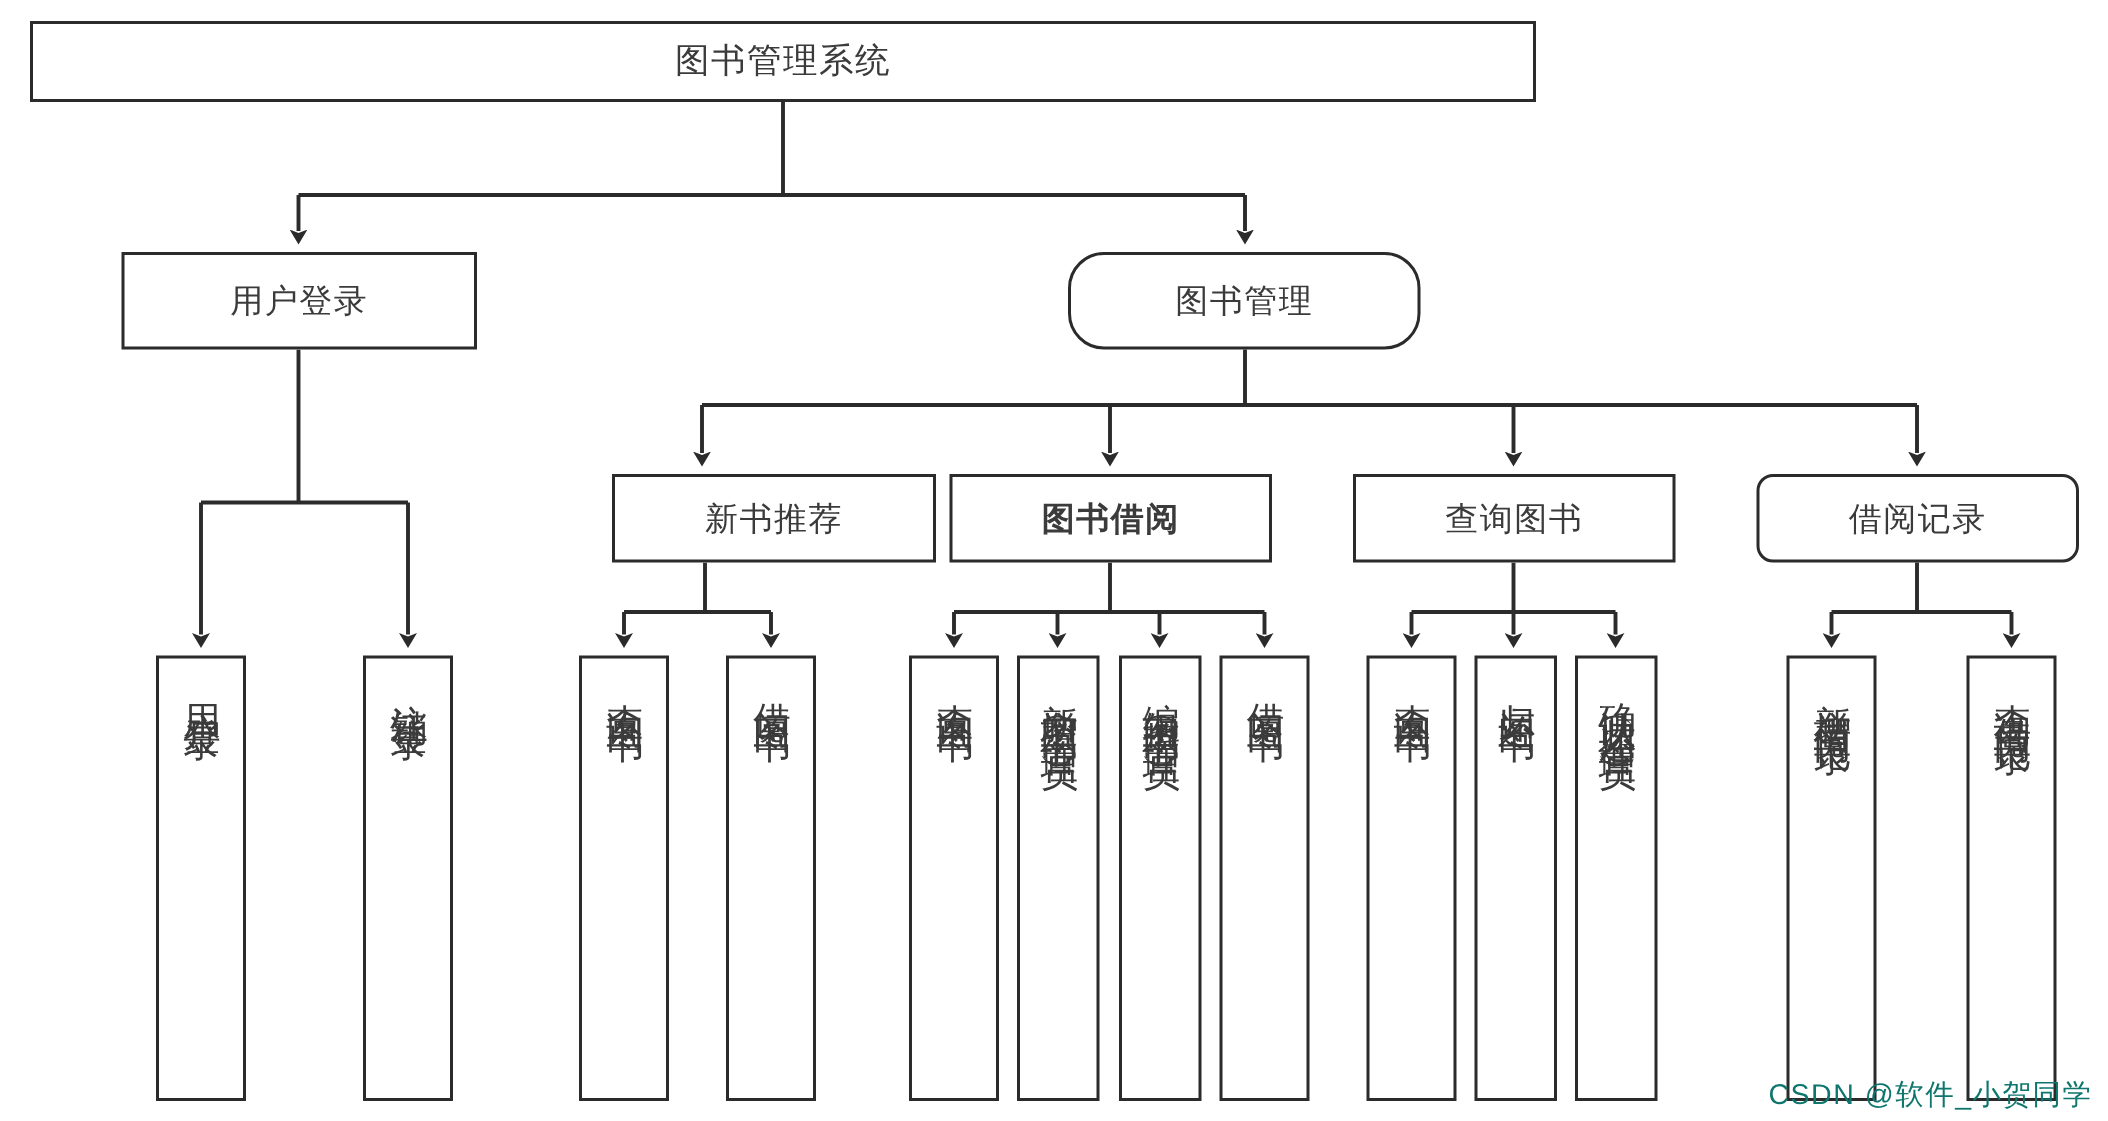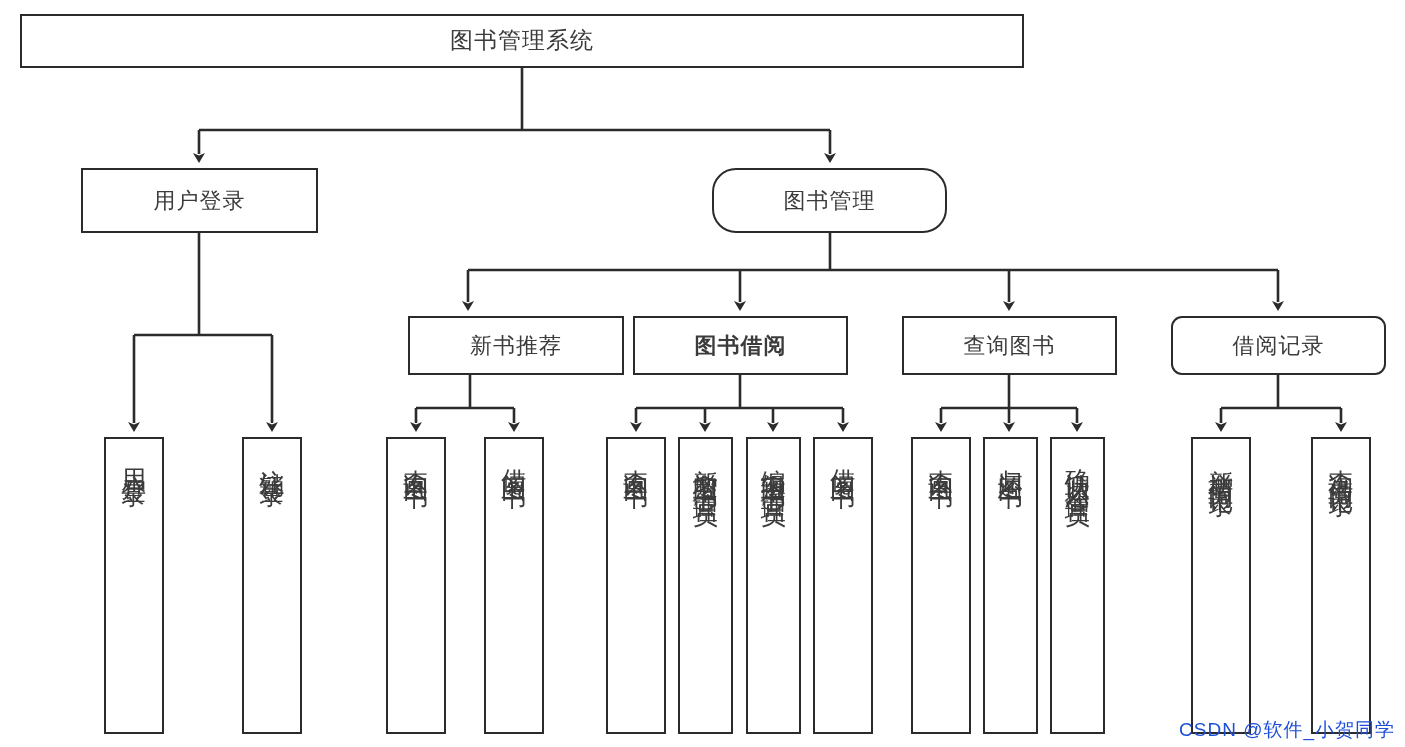--- a/index.html
+++ b/index.html
@@ -51,21 +51,21 @@
     letter-spacing:5px;
     white-space:nowrap;
   }
 
   
   #watermark{
     position:absolute;
     right:10px;
     bottom:4px;
     font-size:19px;
-    color:#1d4ed8;
+    color:#0f766e;
     letter-spacing:1px;
     white-space:nowrap;
     user-select:none;
   }
 </style>
 </head>
 <body>
 
 <div id="canvas">
 

